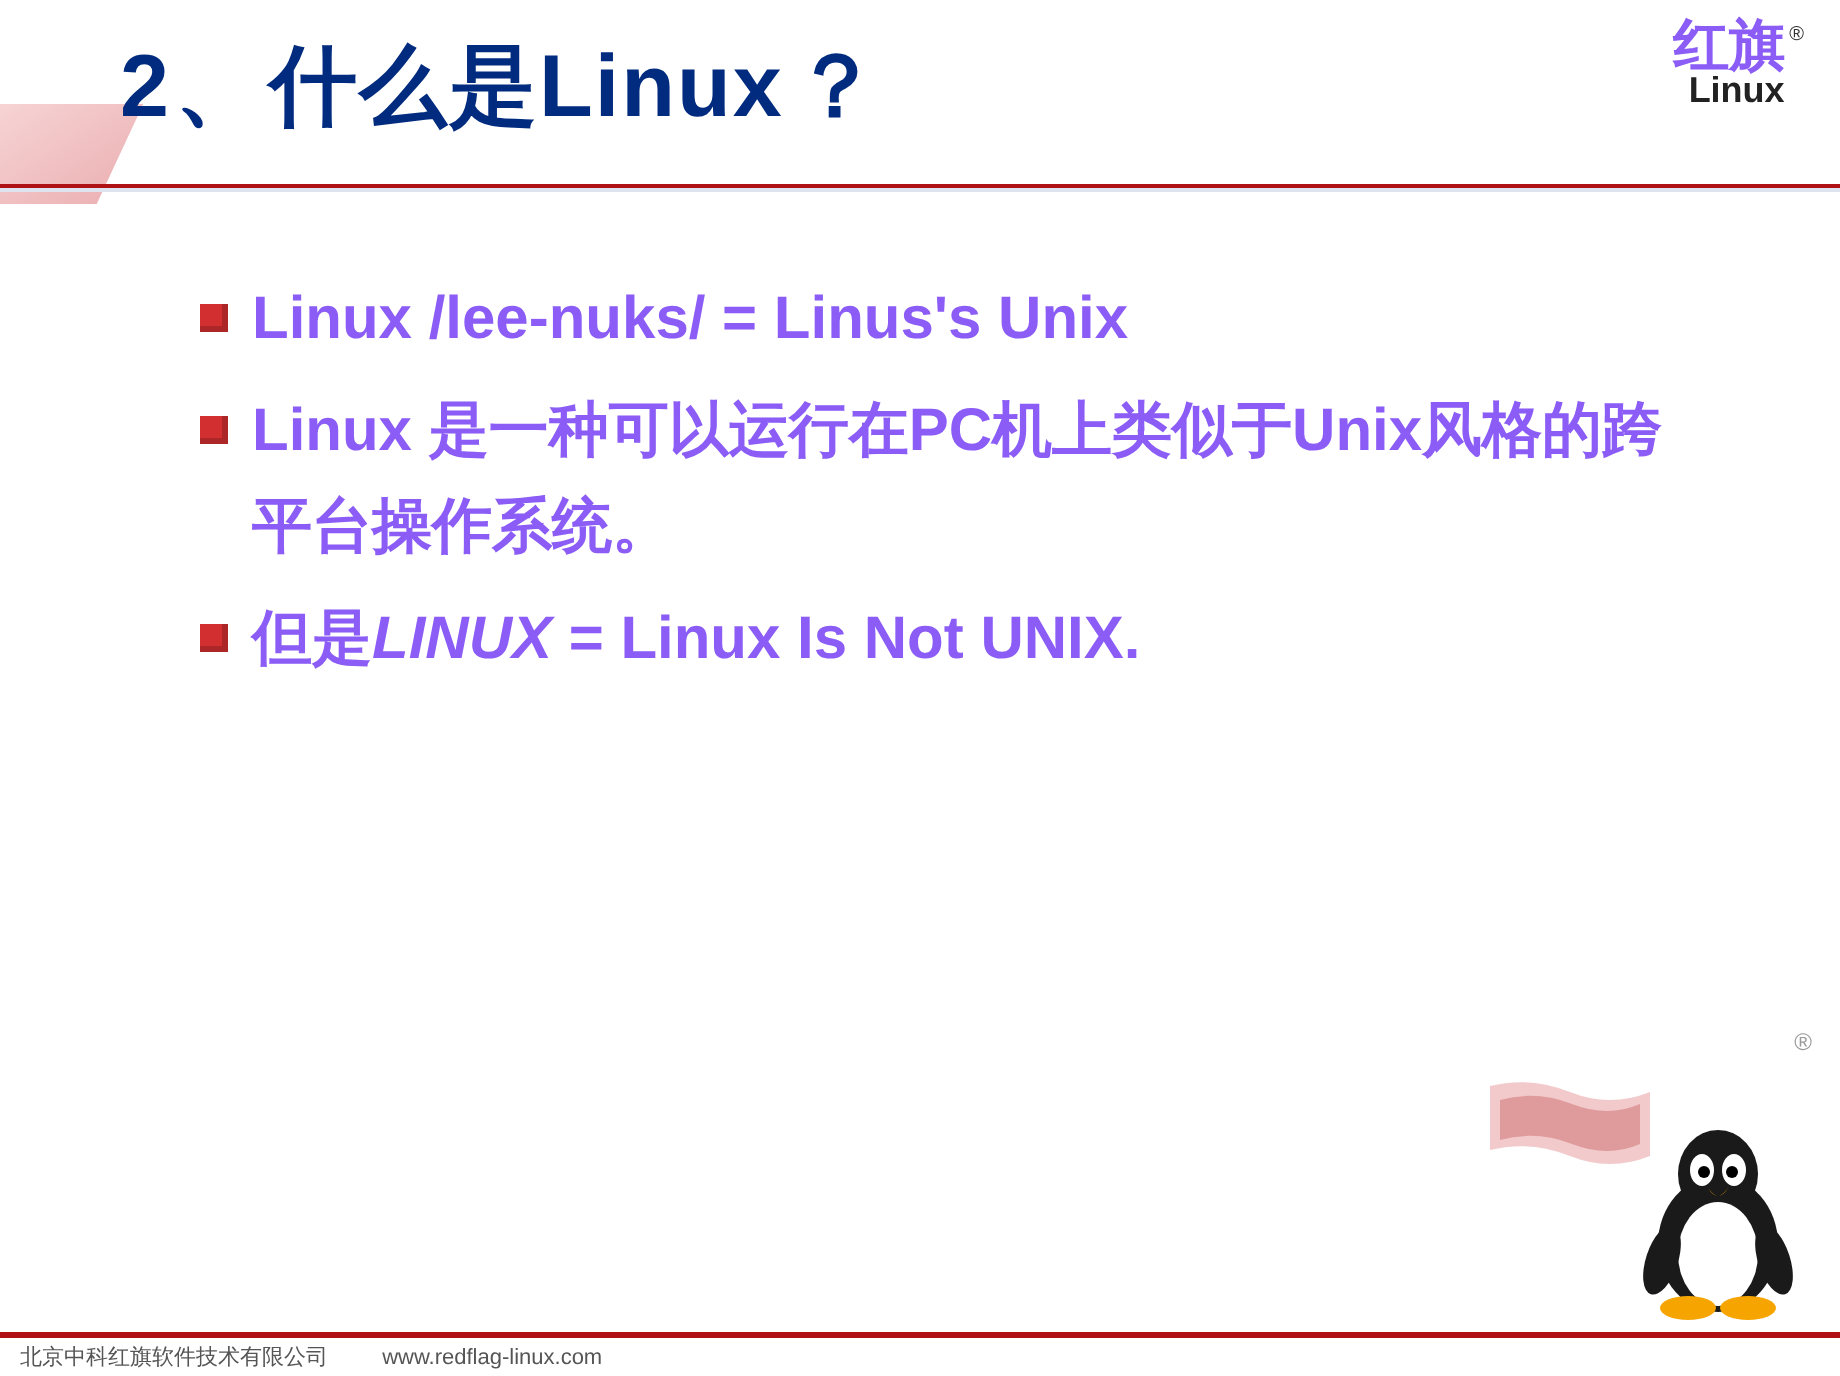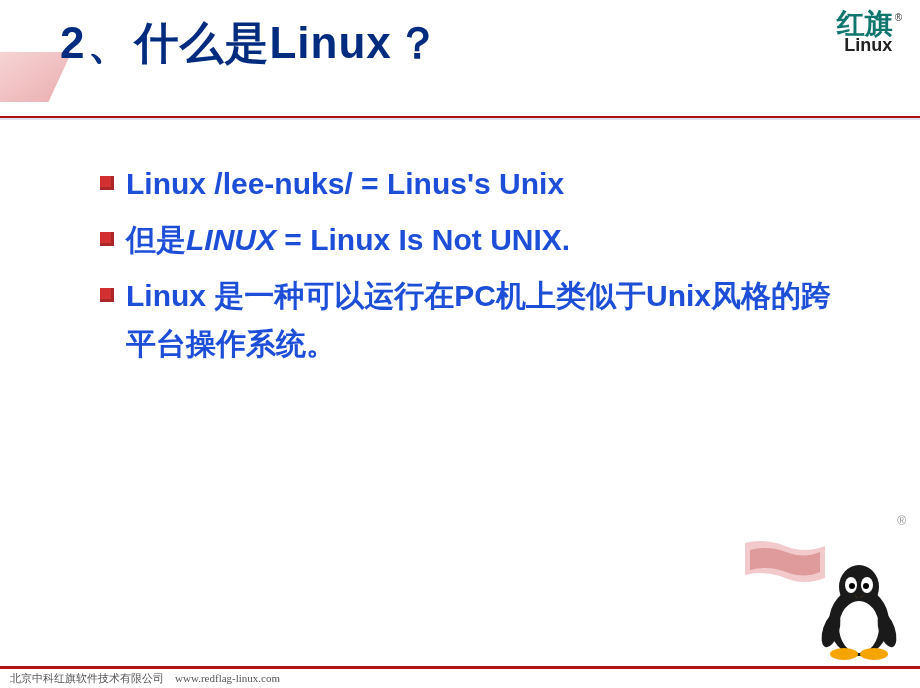--- a/index.html
+++ b/index.html
@@ -6,21 +6,21 @@
   body {
     width: 920px;
     height: 688px;
     background: #fff;
     font-family: "Microsoft YaHei", Verdana, Arial, sans-serif;
     position: relative;
     overflow: hidden;
   }
   .slide-header {
     position: relative;
-    height: 120px;
+    height: 96px;
     padding: 14px 0 0 60px;
   }
   .title {
     font-size: 44px;
     font-weight: bold;
     color: #002b7f;
     letter-spacing: 1px;
   }
   .title .num { color: #002b7f; }
   .title .sep { color: #002b7f; margin: 0 2px; }
@@ -47,39 +47,39 @@
   }
   .logo {
     position: absolute;
     right: 20px;
     top: 10px;
     text-align: center;
     line-height: 1;
   }
   .logo .hanzi {
     font-family: "STXingkai","KaiTi","Brush Script MT",cursive;
-    color: #0f766e;
+    color: #8b5cf6;
     font-size: 28px;
     font-weight: bold;
   }
   .logo .r { font-size: 10px; position: relative; top: -12px; left: 2px; color: #333; }
   .logo .latin {
     color: #222;
     font-weight: bold;
     font-size: 18px;
     margin-top: -2px;
   }
   .content {
     padding: 40px 70px 0 100px;
   }
   .item {
     position: relative;
     font-size: 30px;
     font-weight: bold;
-    color: #1d4ed8;
+    color: #8b5cf6;
     line-height: 1.6;
     margin-bottom: 8px;
     padding-left: 26px;
   }
   .item::before {
     content: "";
     position: absolute;
     left: 0;
     top: 16px;
     width: 14px;
@@ -98,21 +98,21 @@
     height: 3px;
     background: #b01116;
     width: 100%;
   }
   .footer-text {
     font-size: 11px;
     color: #555;
     padding: 2px 0 0 10px;
     font-family: Verdana, Arial, sans-serif;
   }
-  .footer-text .url { font-family: Liberation Serif, serif; letter-spacing: 0px; margin-left: 8px; }
+  .footer-text .url { font-family: Liberation Sans, sans-serif; letter-spacing: 0px; margin-left: 24px; }
   
   .penguin {
     position: absolute;
     right: 16px;
     bottom: 26px;
     width: 90px;
     height: 110px;
   }
   .flag-deco {
     position: absolute;
@@ -145,24 +145,24 @@
     <div class="latin">Linux</div>
   </div>
   <div class="header-rule"></div>
 </div>
 
 <div class="content">
   <div class="item">
     <span>Linux /lee-nuks/ = Linus's Unix</span>
   </div>
   <div class="item">
-    <span>但是</span><span class="em">LINUX</span><span> = Linux Is Not UNIX.</span>
+    <span>Linux </span><span>是一种可以运行在</span><span>PC</span><span>机上类似于</span><span>Unix</span><span>风格的跨平台操作系统。</span>
   </div>
   <div class="item">
-    <span>Linux </span><span>是一种可以运行在</span><span>PC</span><span>机上类似于</span><span>Unix</span><span>风格的跨平台操作系统。</span>
+    <span>但是</span><span class="em">LINUX</span><span> = Linux Is Not UNIX.</span>
   </div>
 </div>
 
 <div class="r-small">®</div>
 
 <svg class="flag-deco" viewBox="0 0 90 60">
   <path d="M5 5 Q25 0 45 8 Q65 16 85 8 L85 40 Q65 48 45 40 Q25 32 5 37 Z" fill="#e9a6a8" opacity="0.6"></path>
   <path d="M10 12 Q28 7 46 14 Q64 21 80 14 L80 34 Q64 41 46 34 Q28 27 10 32 Z" fill="#d07274" opacity="0.55"></path>
 </svg>
 

